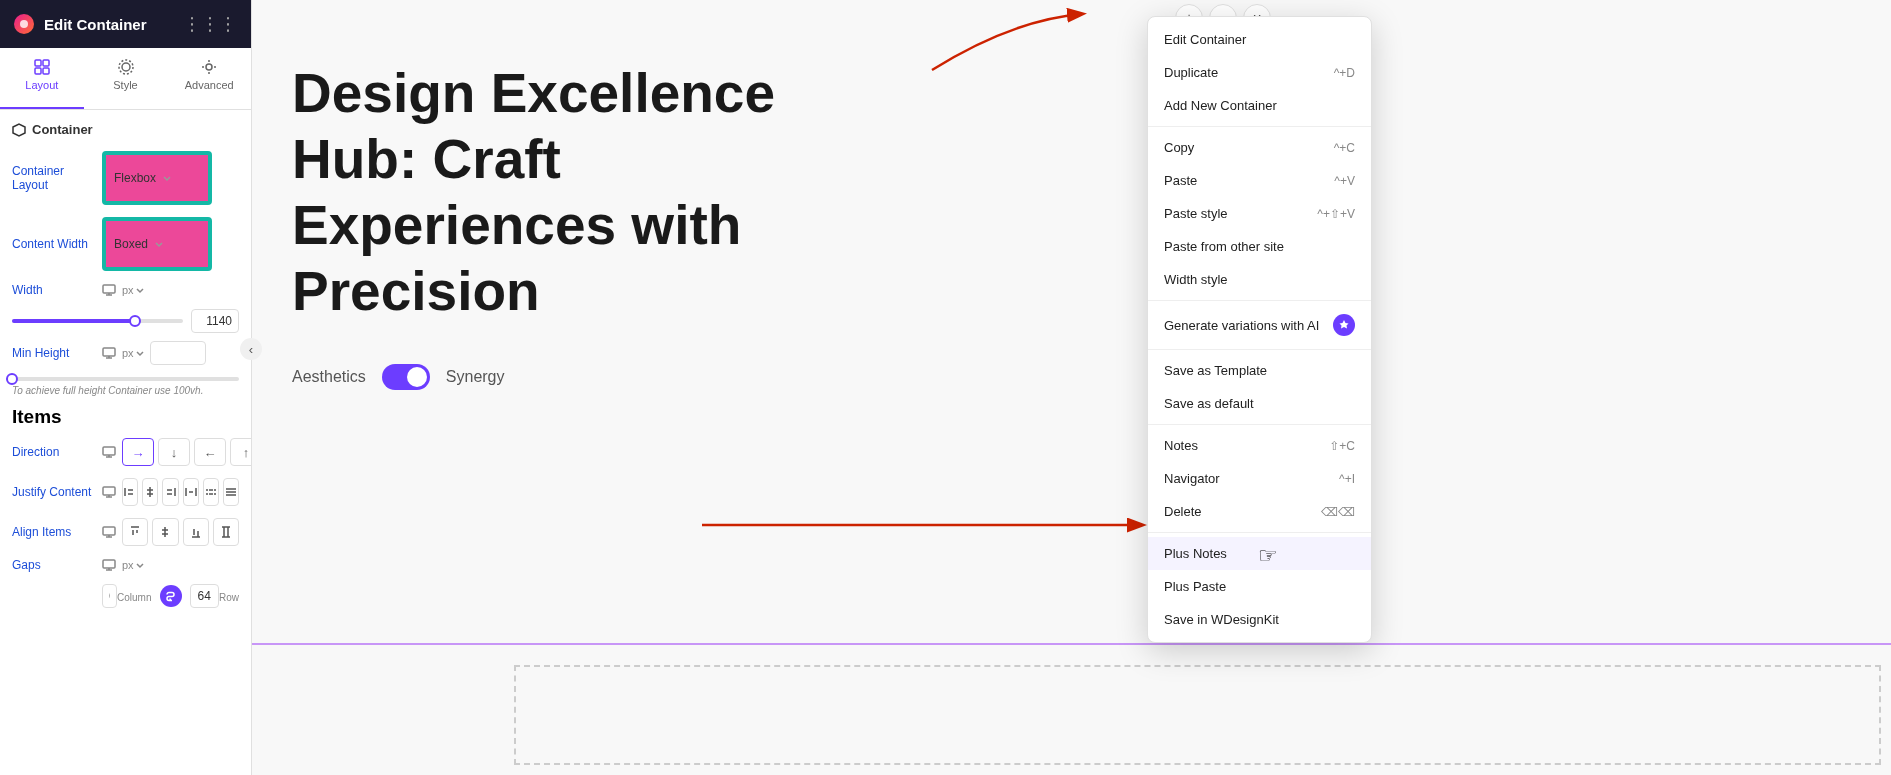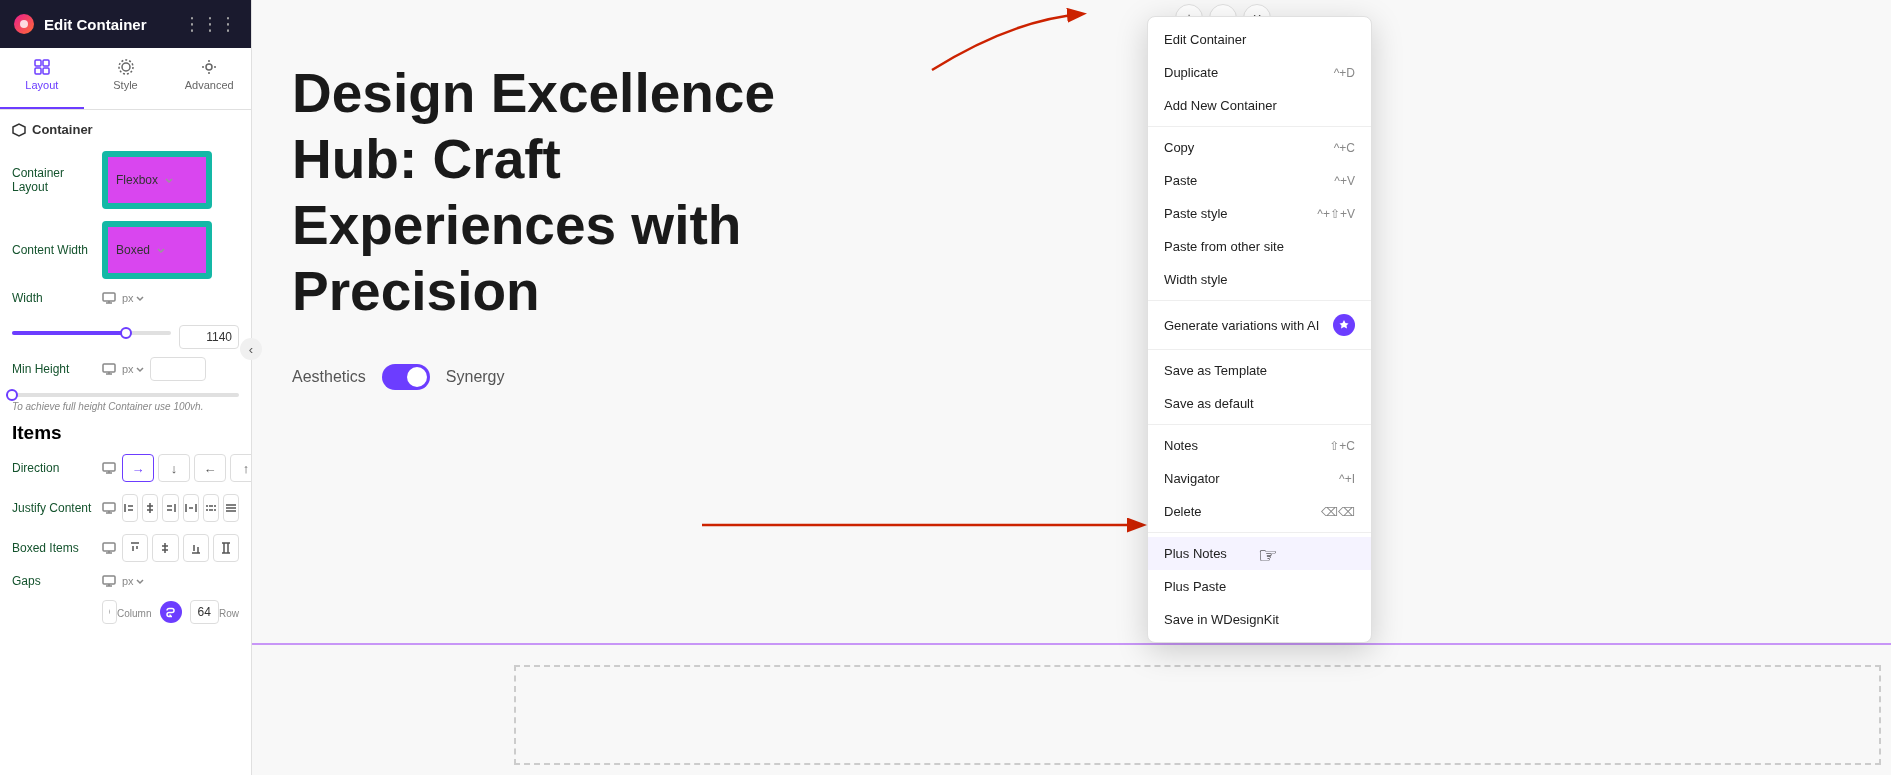--- a/index.html
+++ b/index.html
@@ -92,39 +92,39 @@
     }
     .section-header svg { width: 14px; height: 14px; }
 
     .field-row {
       display: flex;
       align-items: center;
       margin-bottom: 12px;
     }
     .field-label {
       font-size: 12px;
-      color: #14532d;
+      color: #1d4ed8;
       width: 90px;
       min-width: 90px;
     }
     .field-control {
       flex: 1;
       display: flex;
       align-items: center;
       gap: 6px;
     }
     .select-box {
       display: flex;
       align-items: center;
-      border: 6px solid #14b8a6;
+      border: 4px solid #14b8a6;
       border-radius: 4px;
       padding: 16px 8px;
       font-size: 12px;
       color: #333;
-      background: #d946ef;
+      background: #ec4899;
       cursor: pointer;
       gap: 6px;
       min-width: 110px;
     }
     .select-box svg { color: #999; }
 
     .monitor-icon {
       display: inline-flex;
       align-items: center;
       color: #888;
@@ -502,21 +502,21 @@
             </svg>
         </span>
       </div>
     </div>
 
     <div style="display:flex;align-items:center;gap:8px;margin-bottom:8px;">
       <div class="slider-track" style="flex:1;">
         <div class="slider-fill" style="width:72%;"></div>
         <div class="slider-thumb" style="left:72%;"></div>
       </div>
-      <input class="number-input" value="1140" style="width: 60px; border: 1px solid rgb(221, 221, 221); border-radius: 4px; padding: 4px 6px; font-size: 12px; text-align: right; margin-top: 8px;">
+      <input class="number-input" value="1140" style="width: 48px; border: 1px solid rgb(221, 221, 221); border-radius: 4px; padding: 4px 6px; font-size: 12px; text-align: right;">
     </div>
 
     <div class="field-row">
       <span class="field-label">Min Height</span>
       <div class="field-control" style="gap:6px;align-items:center;">
         <span class="monitor-icon">
           <svg viewBox="0 0 14 14" fill="none" stroke="currentColor" stroke-width="1.5">
               <rect x="1" y="2" width="12" height="8" rx="1"></rect>
               <path d="M4 12h6M7 10v2"></path>
             </svg>
@@ -598,21 +598,21 @@
             <div class="justify-btn">
               <svg width="14" height="14" viewBox="0 0 14 14" fill="none" stroke="currentColor" stroke-width="1.5">
                   <path d="M2 4h10M2 10h10M2 7h10"></path>
                 </svg>
             </div>
           </div>
         </div>
       </div>
 
       <div class="field-row">
-        <span class="field-label">Boxed Items</span>
+        <span class="field-label">Align Items</span>
         <div class="field-control">
           <span class="monitor-icon">
             <svg viewBox="0 0 14 14" fill="none" stroke="currentColor" stroke-width="1.5">
                 <rect x="1" y="2" width="12" height="8" rx="1"></rect>
                 <path d="M4 12h6M7 10v2"></path>
               </svg>
           </span>
           <div class="align-buttons" style="flex:1;">
             <div class="align-btn">
               <svg width="14" height="14" viewBox="0 0 14 14" fill="none" stroke="currentColor" stroke-width="1.5">

